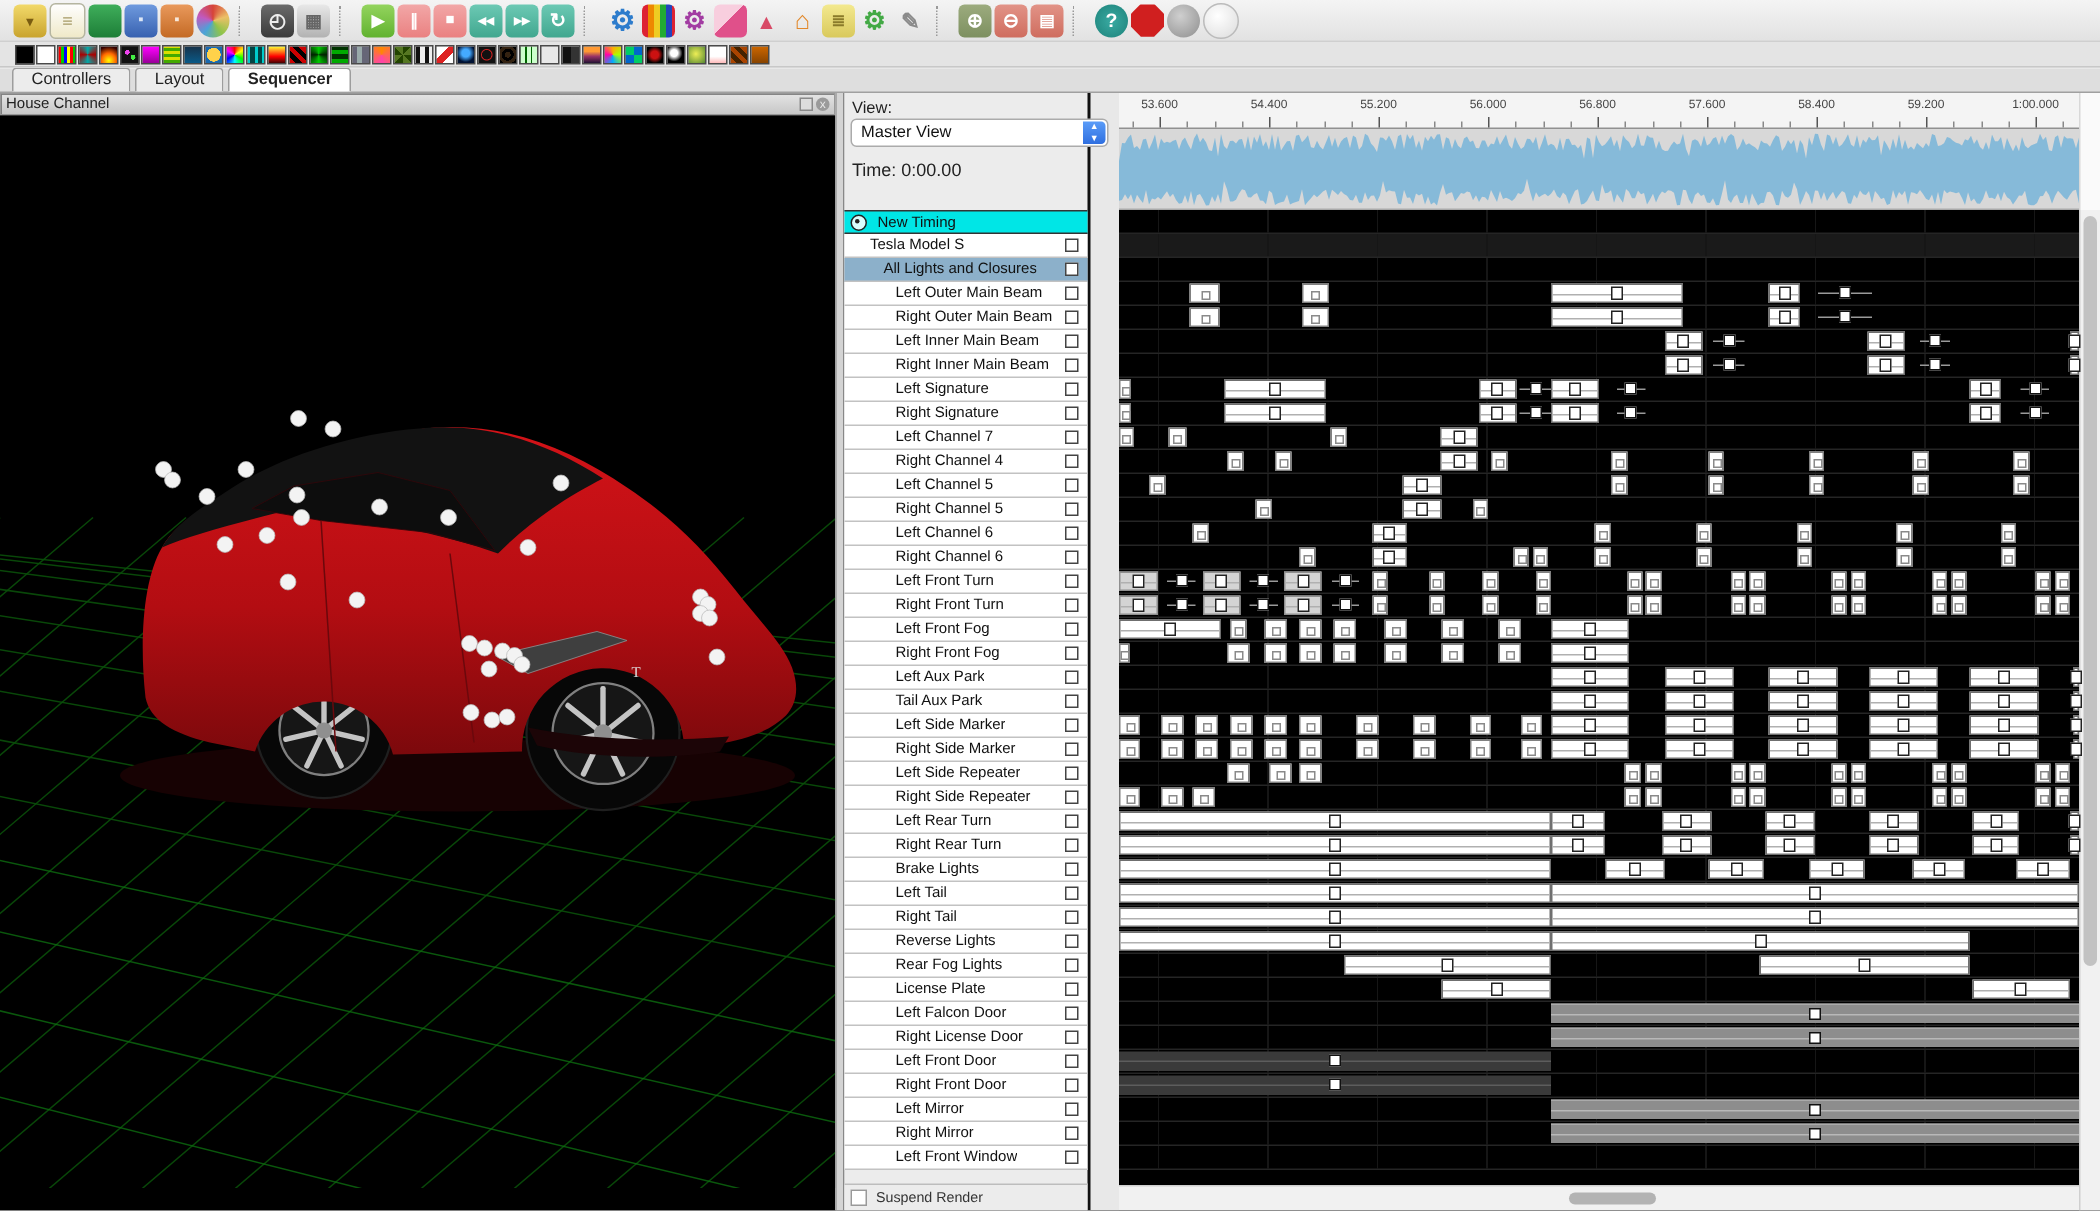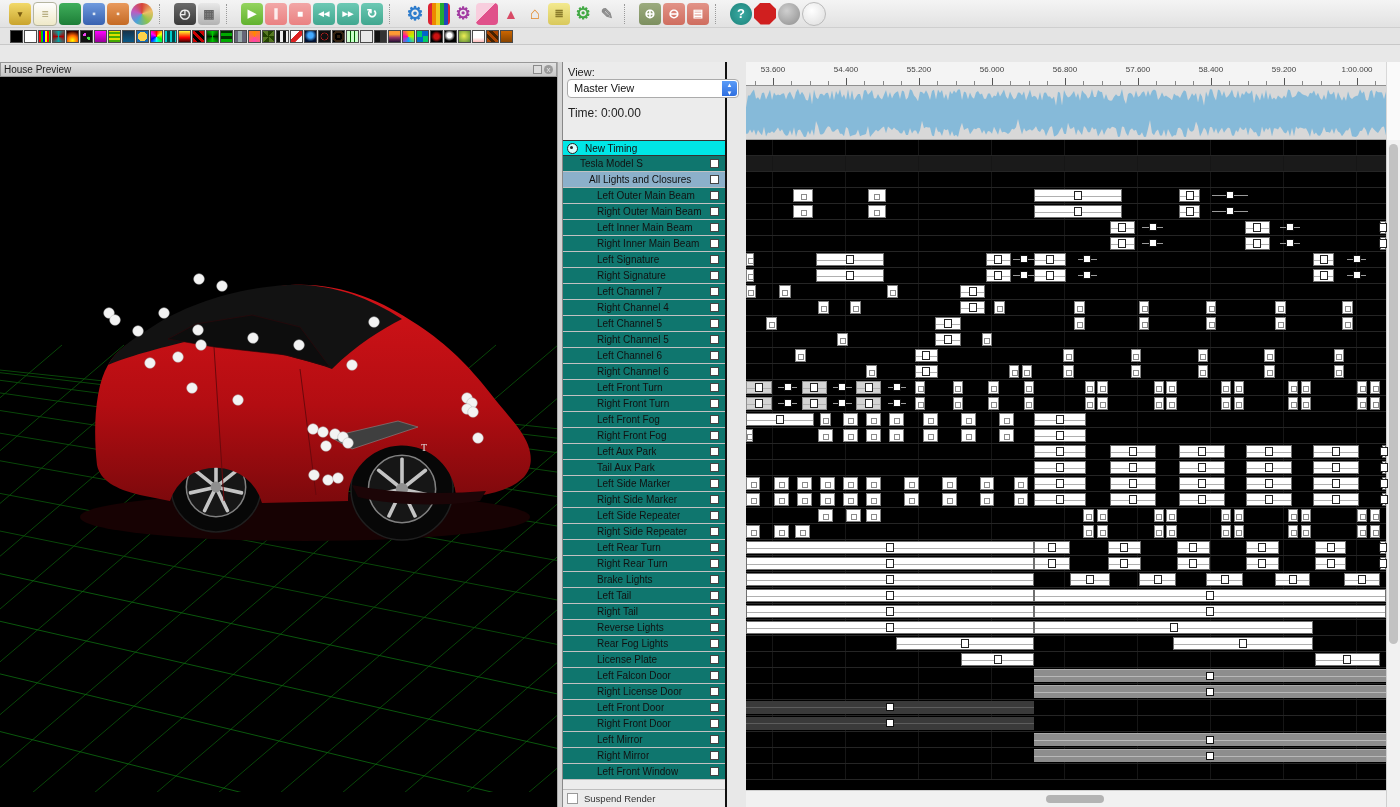--- a/index.html
+++ b/index.html
@@ -27,21 +27,21 @@
   
   .split{position:absolute;left:557px;top:62px;width:6px;bottom:0;background:#d4d4d4;border-left:1px solid #aaa;border-right:1px solid #888;box-sizing:border-box;}
   
   .tp{position:absolute;left:563px;top:62px;width:164px;bottom:0;background:#ececec;border-right:2px solid #111;box-sizing:border-box;}
   .tp-head{position:absolute;left:0;top:0;width:100%;height:78px;}
   .viewlab{position:absolute;left:5px;top:4px;font-size:11px;color:#222;}
   .viewsel{position:absolute;left:4px;top:17px;width:172px;height:19px;background:#fff;border:1px solid #ababab;border-radius:4px;box-sizing:border-box;font-size:11px;color:#111;line-height:17px;padding-left:6px;}
   .stepper{position:absolute;right:1px;top:1px;bottom:1px;width:15px;background:linear-gradient(#5a9cf8,#2f6fe0);border-radius:0 3px 3px 0;color:#fff;font-size:6px;line-height:8px;text-align:center;}
   .timelab{position:absolute;left:5px;top:44px;font-size:12px;color:#222;}
   .tlist{position:absolute;left:0;top:78px;width:100%;}
-  .trow{position:relative;height:16px;box-sizing:border-box;border-bottom:1px solid #c2c2c2;background:#0f766e;font-size:10px;color:#111;display:flex;align-items:center;}
+  .trow{position:relative;height:16px;box-sizing:border-box;border-bottom:1px solid #c2c2c2;background:#ffffff;font-size:10px;color:#111;display:flex;align-items:center;}
   .trow.timing{background:#00e6e6;border-top:1px solid #333;border-bottom:1px solid #333;align-items:center;}
   .trow.group{background:#8cb0ca;}
   .tlabel{white-space:nowrap;overflow:hidden;}
   .i0{padding-left:4px;} .i1{padding-left:17px;} .i2{padding-left:26px;} .i3{padding-left:34px;}
   .cbx{position:absolute;right:6px;top:3px;width:9px;height:9px;background:#fff;border:1px solid #444;box-sizing:border-box;}
   .radio{width:9px;height:9px;border:1.5px solid #222;border-radius:50%;margin:0 3px 0 4px;position:relative;flex:0 0 auto;background:#d9fdfd;}
   .radio::after{content:"";position:absolute;left:2px;top:2px;width:3px;height:3px;border-radius:50%;background:#222;}
   .tp-foot{position:absolute;left:0;bottom:0;width:100%;height:17px;background:#ececec;border-top:1px solid #bdbdbd;display:flex;align-items:center;font-size:9.5px;color:#333;margin-top:43px;}
   .tp-foot .cbx2{width:9px;height:9px;background:#fff;border:1px solid #999;margin:0 6px 0 4px;flex:0 0 auto;}
   
@@ -150,24 +150,29 @@
       <div class="sw" style="background: conic-gradient(rgb(255, 170, 0), rgb(170, 255, 0), rgb(0, 170, 255), rgb(255, 0, 170), rgb(255, 170, 0));"></div>
       <div class="sw" style="background: repeating-conic-gradient(rgb(0, 102, 204) 0deg, rgb(0, 102, 204) 25%, rgb(0, 204, 102) 25%, rgb(0, 204, 102) 50%);"></div>
       <div class="sw" style="background: radial-gradient(rgb(204, 17, 17) 32%, rgb(0, 0, 0) 72%);"></div>
       <div class="sw" style="background: radial-gradient(circle at 40% 40%, rgb(255, 255, 255) 25%, rgb(0, 0, 0) 60%);"></div>
       <div class="sw" style="background: radial-gradient(circle at 45% 45%, rgb(238, 238, 85), rgb(85, 136, 51));"></div>
       <div class="sw" style="background: linear-gradient(rgb(255, 255, 255) 60%, rgb(255, 187, 187));"></div>
       <div class="sw" style="background: repeating-linear-gradient(45deg, rgb(170, 68, 0) 0px, rgb(170, 68, 0) 3px, rgb(68, 34, 0) 3px, rgb(68, 34, 0) 6px);"></div>
       <div class="sw" style="background: linear-gradient(rgb(204, 102, 0), rgb(136, 68, 0));"></div>
     </div>
 
+  <div class="tabs">
+      <div class="tab">Controllers</div>
+      <div class="tab">Layout</div>
+      <div class="tab active">Sequencer</div>
+    </div>
 
   <div class="hp">
     <div class="hp-title">
-      <span>House Preview</span>
+      <span>House Channel</span>
       <span class="grow1"></span>
       <span class="hp-mini sq"></span>
       <span class="hp-mini cx">x</span>
     </div>
     <svg width="557" height="715" viewBox="0 0 557 715">
       <rect x="0" y="0" width="557" height="715" fill="#000"></rect>
       <g id="floor" stroke-width="1">
           <line x1="-560" y1="745" x2="0" y2="268" stroke="#0a4f0a" opacity="0.9"></line>
           <line x1="-498" y1="745" x2="62" y2="268" stroke="#0a4f0a" opacity="0.9"></line>
           <line x1="-436" y1="745" x2="124" y2="268" stroke="#0a4f0a" opacity="0.9"></line>

